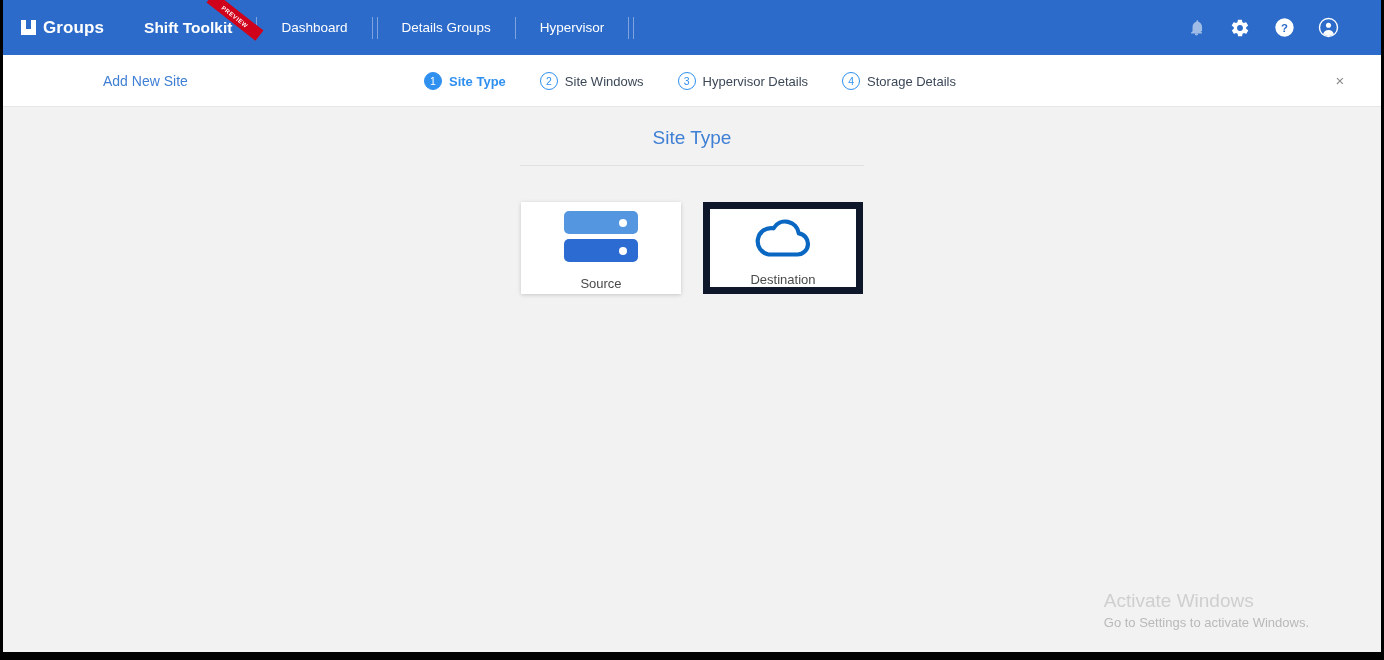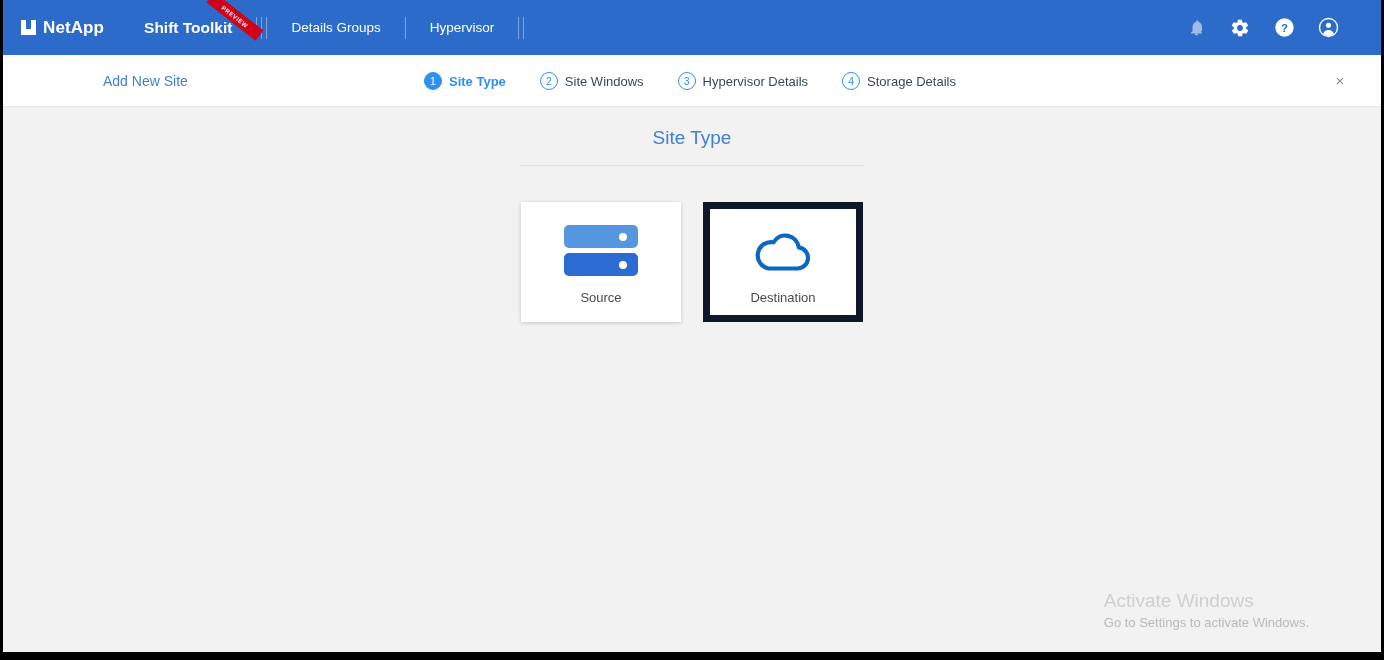--- a/index.html
+++ b/index.html
@@ -235,21 +235,21 @@
   }
 
   .cards {
     display: flex;
     justify-content: center;
     gap: 22px;
     margin-top: 36px;
   }
   .card {
     width: 160px;
-    height: 120px;
+    height: 92px;
     background: #ffffff;
     border: 1px solid #ffffff;
     box-shadow: 0 1px 4px rgba(0,0,0,.18);
     display: flex;
     flex-direction: column;
     align-items: center;
     justify-content: center;
     cursor: pointer;
     position: relative;
   }
@@ -313,31 +313,32 @@
 </style>
 </head>
 <body>
 
 <div class="app-frame">
 
   <div class="topbar">
 
     <div class="brand">
       <div class="netapp-mark"></div>
-      <div class="netapp-word">NetApp</div>
+      <div class="netapp-word">Groups</div>
     </div>
 
     <div class="toolkit-wrap">
       <div class="toolkit-title">Shift Toolkit</div>
       <div class="preview-ribbon">
         <span>PREVIEW</span>
       </div>
     </div>
 
     <div class="nav-sep"></div>
+    <div class="nav-link">Dashboard</div>
     <div class="nav-sep"></div>
     <div class="nav-sep"></div>
     <div class="nav-link">Details Groups</div>
     <div class="nav-sep"></div>
     <div class="nav-link">Hypervisor</div>
     <div class="nav-sep"></div>
     <div class="nav-sep"></div>
 
     <div class="topbar-spacer"></div>
 

